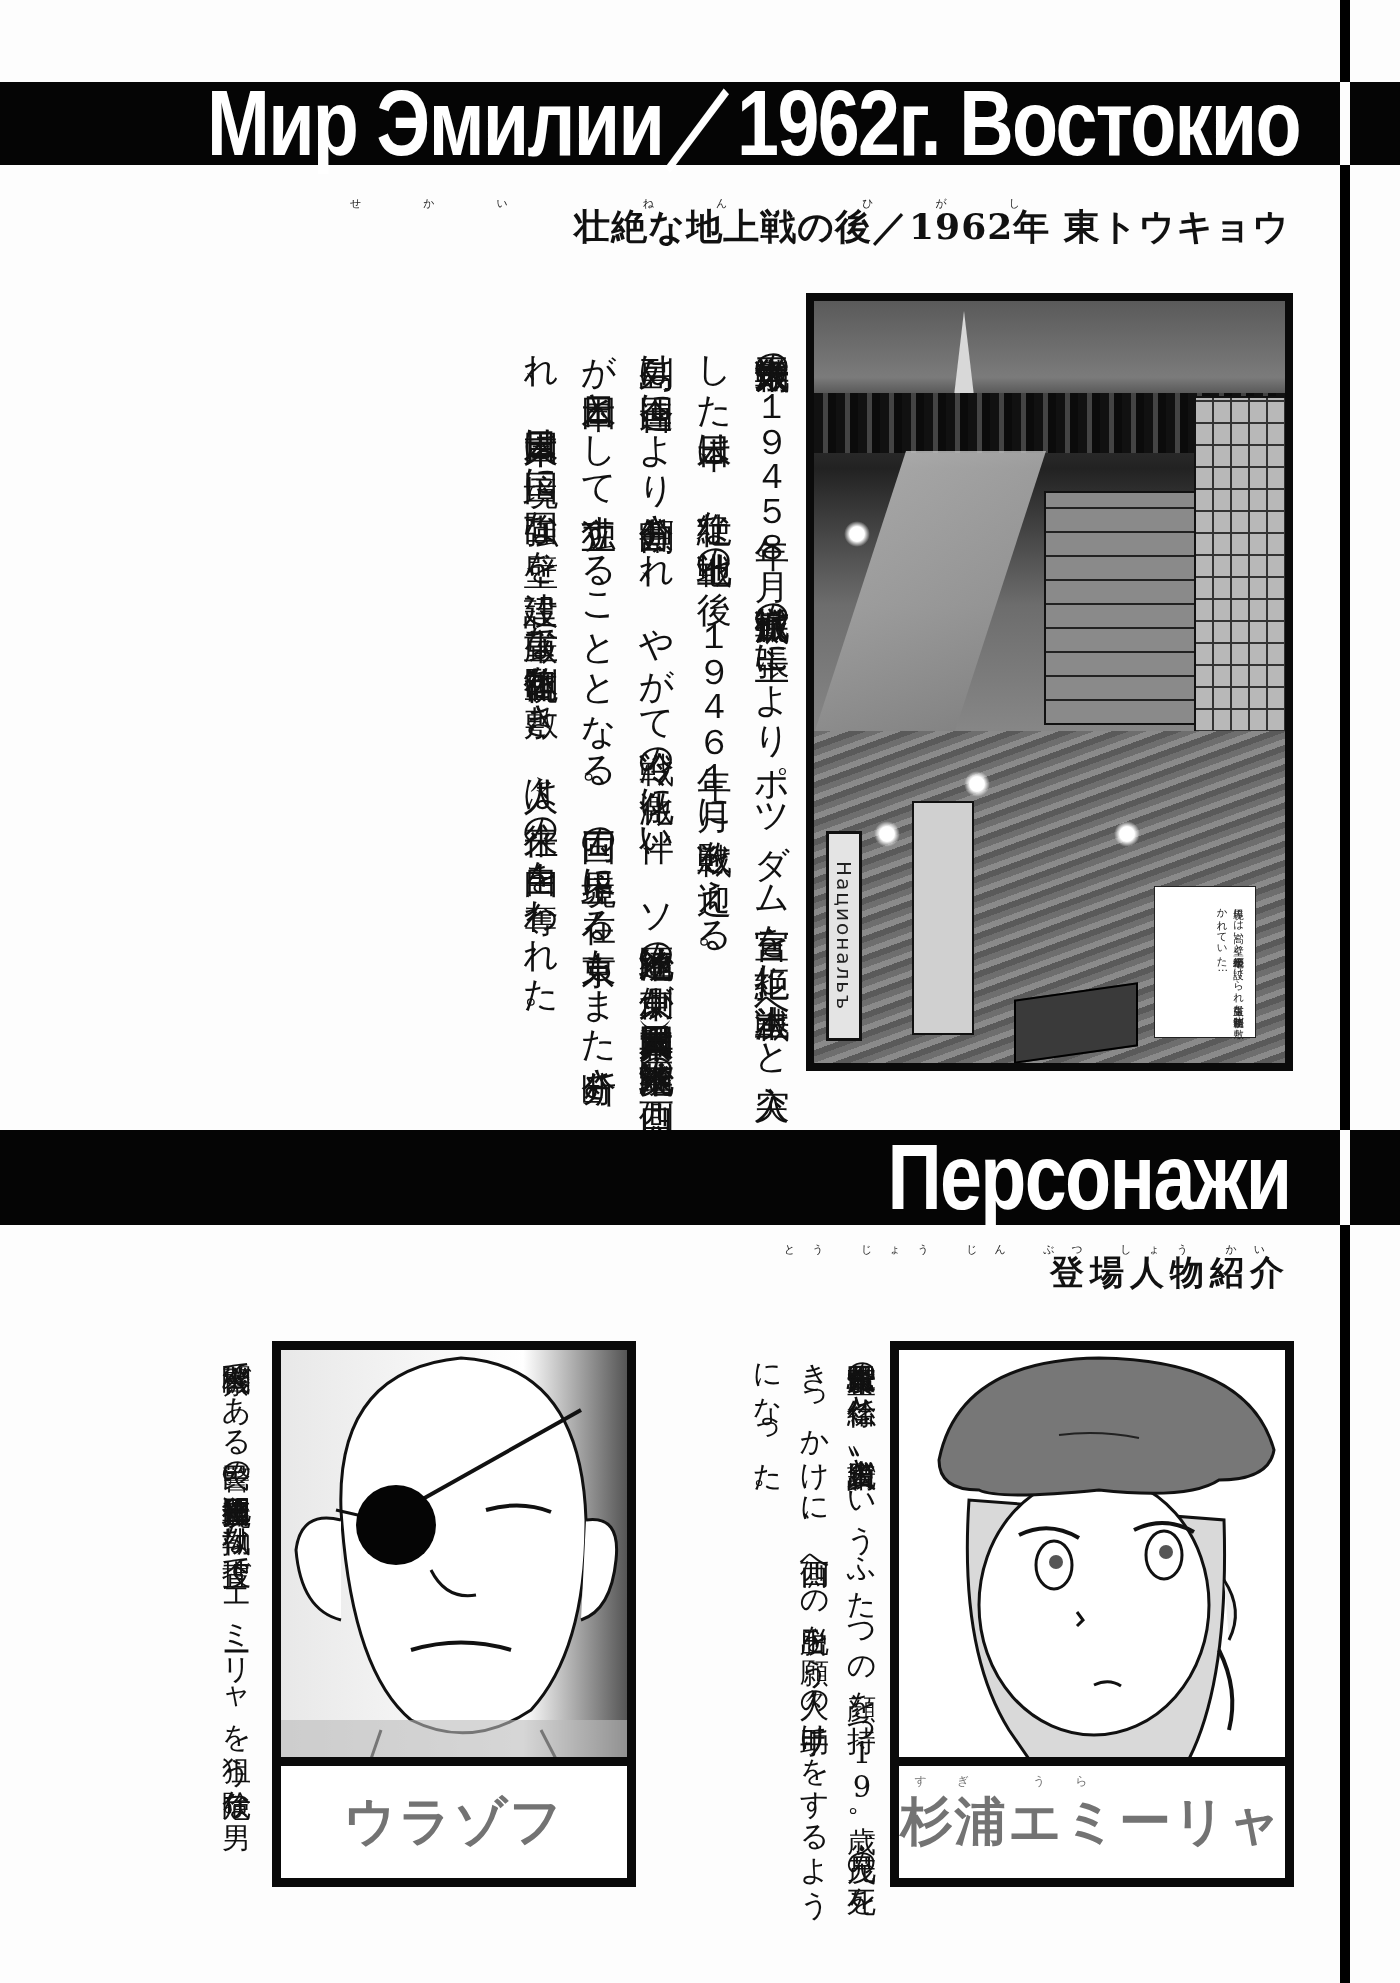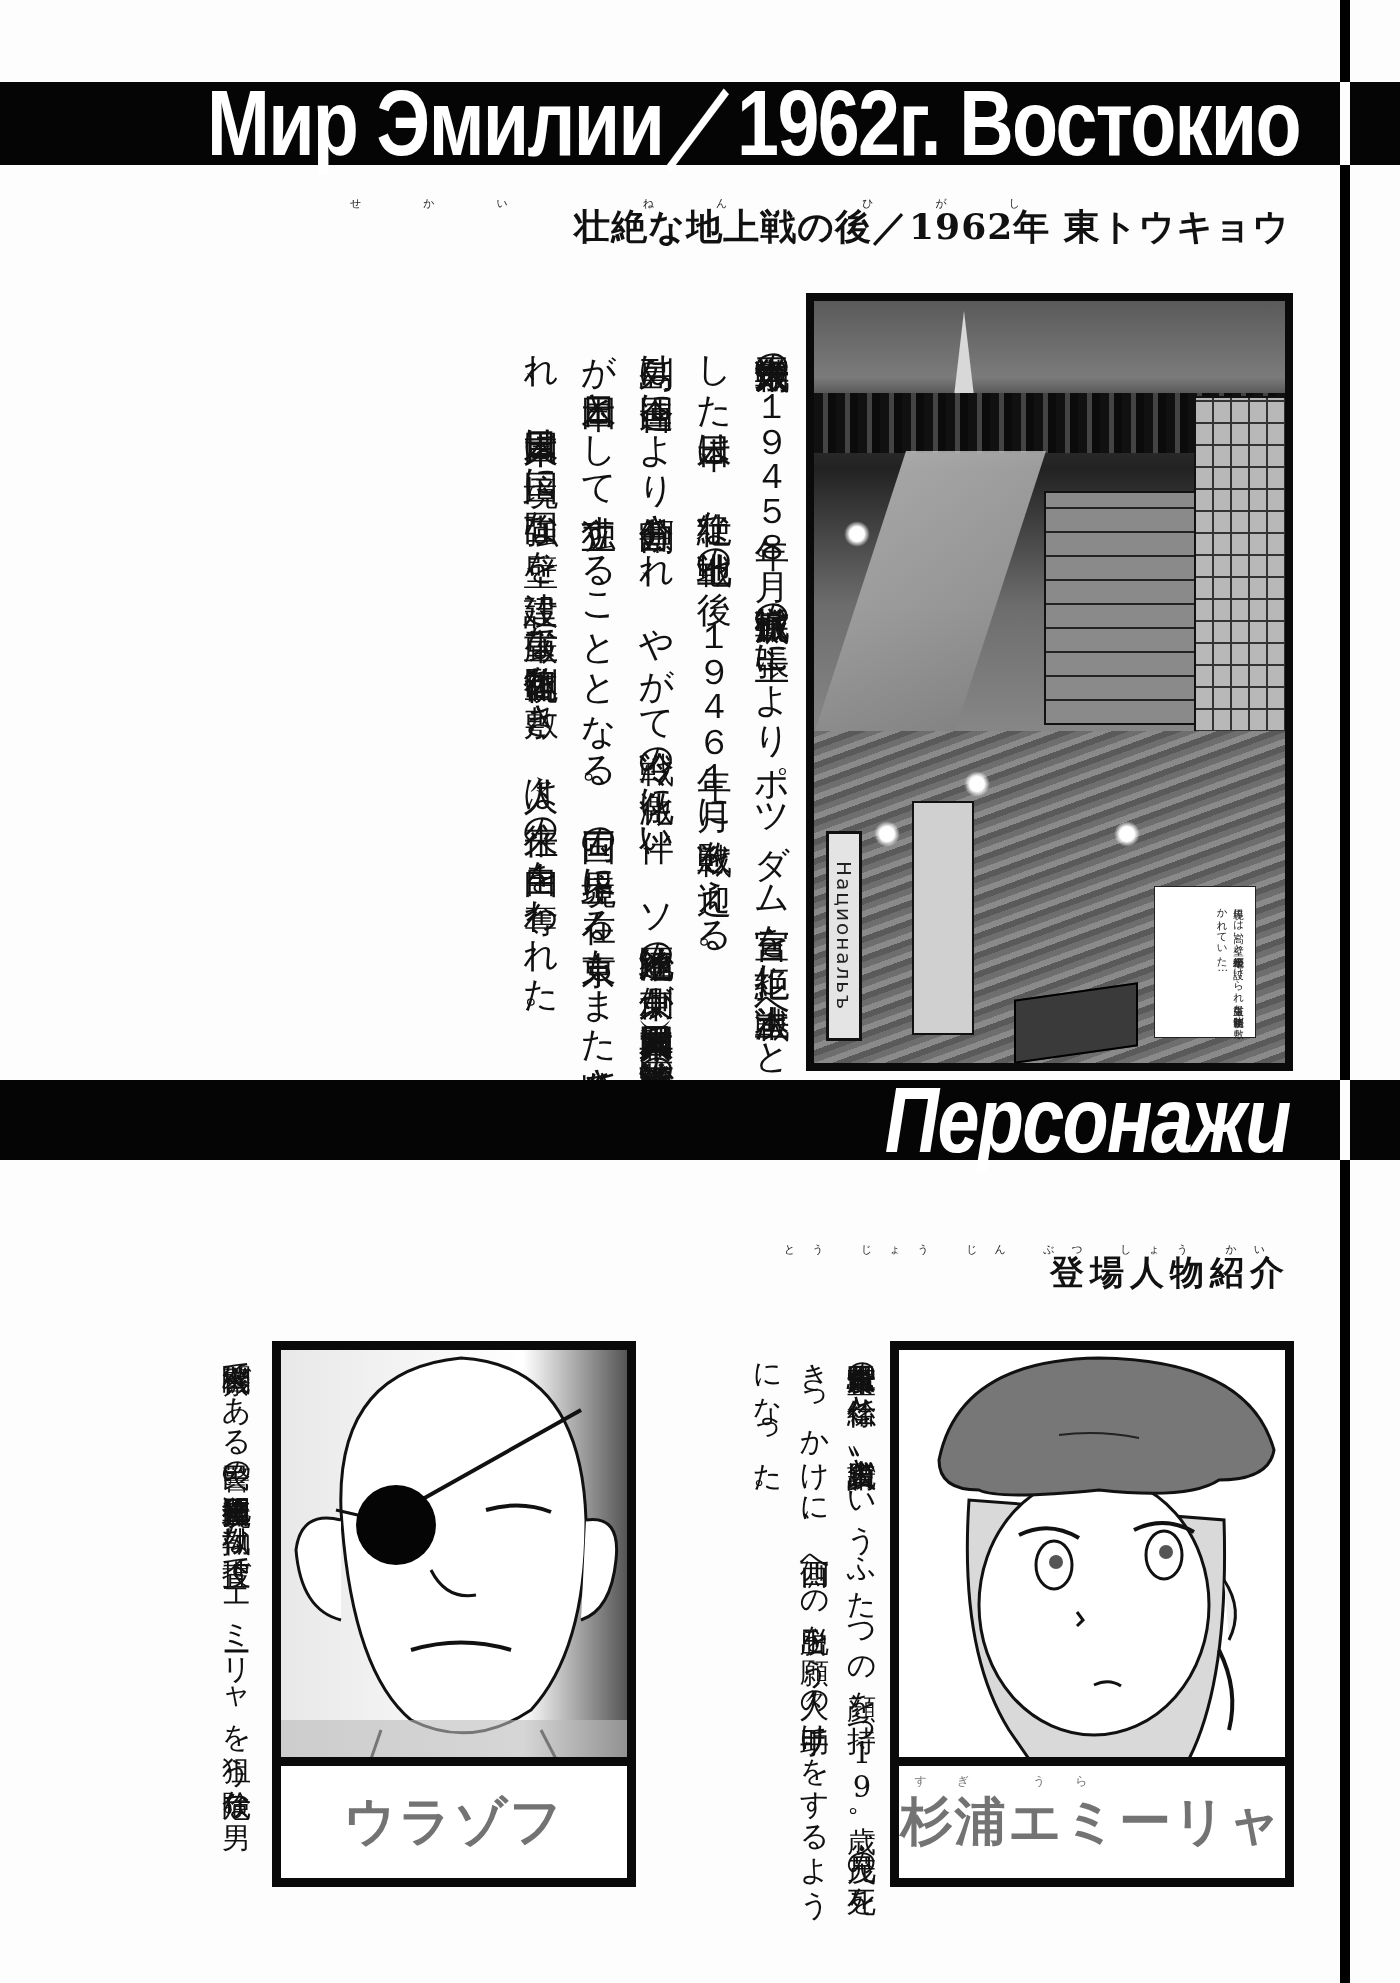--- a/index.html
+++ b/index.html
@@ -13,21 +13,21 @@
   .band .title {
     position: absolute; right: 100px; top: 0; bottom: 0;
     display: flex; align-items: center; justify-content: flex-end;
     color: #fff; font-family: "Liberation Sans", "DejaVu Sans", sans-serif;
     font-weight: 900; letter-spacing: -2px; white-space: nowrap;
     transform: scaleX(0.82); transform-origin: right center;
   }
   .band .notch { position: absolute; left: 1340px; top: 0; width: 10px; height: 100%; background: #fdfdfd; }
   .band1 { top: 82px; height: 83px; }
   .band1 .title { font-size: 92px; }
-  .band2 { top: 1080px; height: 80px; font-style: italic; }
+  .band2 { top: 1130px; height: 95px; }
   .band2 .title { font-size: 92px; right: 110px; }
 
   .subtitle {
     position: absolute; right: 110px; font-weight: bold; color: #111;
     font-family: "DejaVu Serif", serif; white-space: nowrap;
   }
   .sub1 { top: 203px; font-size: 36px; letter-spacing: 1px; }
   .sub2 { top: 1250px; font-size: 34px; letter-spacing: 6px; }
   .ruby-line { position: absolute; font-size: 11px; color: #222; white-space: nowrap; font-family: "DejaVu Sans", sans-serif; }
 

